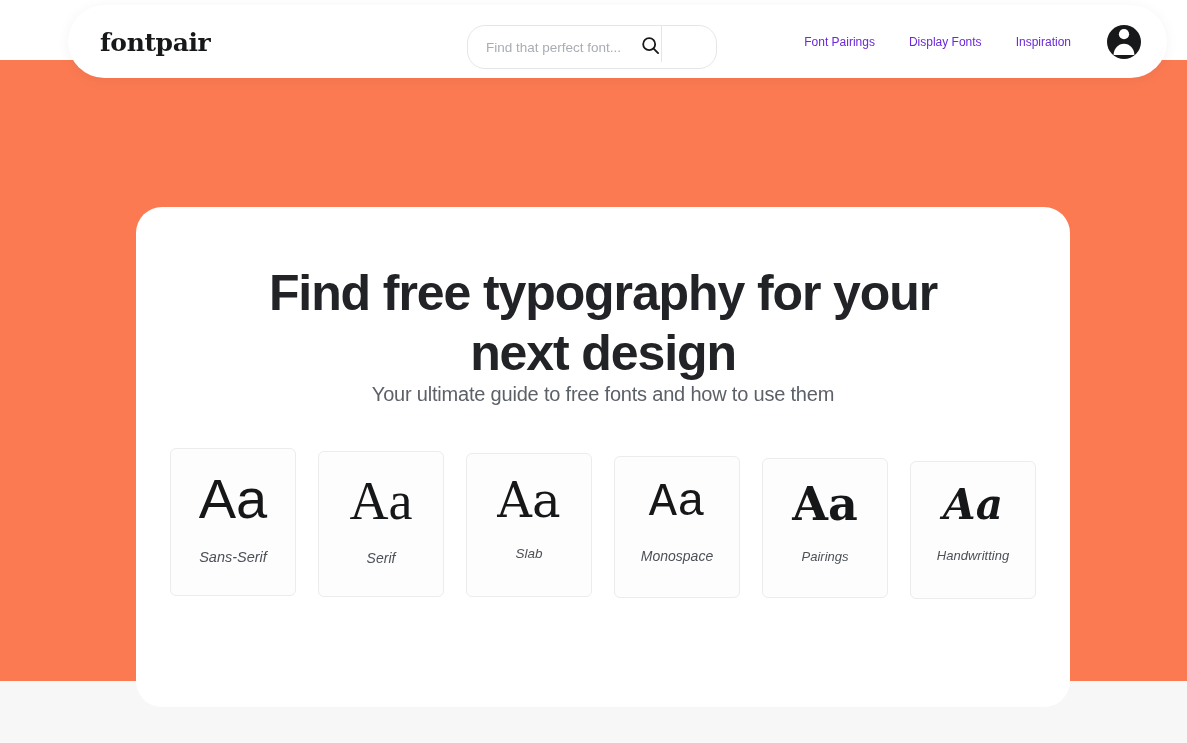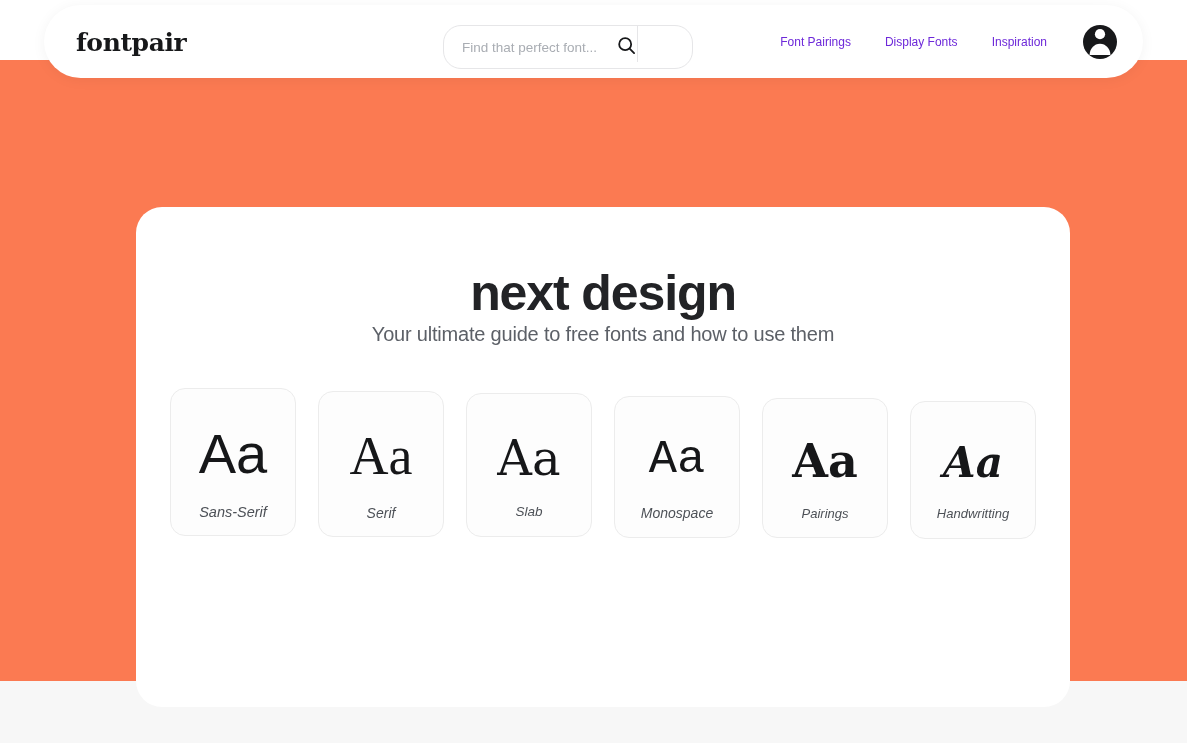--- a/index.html
+++ b/index.html
@@ -19,21 +19,21 @@
     position:absolute; left:0; top:60px; width:1187px; height:621px;
     background:var(--orange);
   }
   .band-grey {
     position:absolute; left:0; top:681px; width:1187px; height:62px;
     background:#f7f7f7;
   }
 
   
   .header-pill {
-    position:absolute; left:44px; top:5px;
+    position:absolute; left:68px; top:5px;
     width:1099px; height:73px;
     background:#ffffff;
     border-radius:40px;
     box-shadow:0 2px 14px rgba(0,0,0,0.05);
     display:flex; align-items:center;
     z-index:6;
   }
 
   .logo {
     position:absolute; left:32px; top:50%; transform:translateY(-50%);
@@ -127,25 +127,25 @@
   .cats {
     margin-top:42px;
     display:flex;
     justify-content:center;
     align-items:flex-start;
     gap:22px;
   }
   .cat-card {
     background:#fdfdfd;
     border:1px solid #ececec;
-    border-radius:15px;
+    border-radius:6px;
     display:flex;
     flex-direction:column;
     align-items:center;
-    justify-content:center;
+    justify-content:flex-start;
     cursor:pointer;
   }
   .cat-glyph {
     color:#161719;
     line-height:1;
   }
   .cat-label {
     color:#4d5157;
     white-space:nowrap;
     font-style:italic;
@@ -214,20 +214,21 @@
           <circle cx="17" cy="13.2" r="5.1" fill="#ffffff"></circle>
           <path d="M6.6 34c0-6.3 4.7-11.2 10.4-11.2S27.4 27.7 27.4 34z" fill="#ffffff"></path>
         </svg>
       </span>
     </div>
   </div>
 
   <div class="hero-card">
 
     <h1 class="hero-title">
+      <span style="display: block;">Find free typography for your</span>
       <span style="display: block;">next design</span>
     </h1>
 
     <p class="hero-sub">Your ultimate guide to free fonts and how to use them</p>
 
     <div class="cats">
 
       <div class="cat-card i0">
         <div class="cat-glyph">Aa</div>
         <div class="cat-label">Sans-Serif</div>

